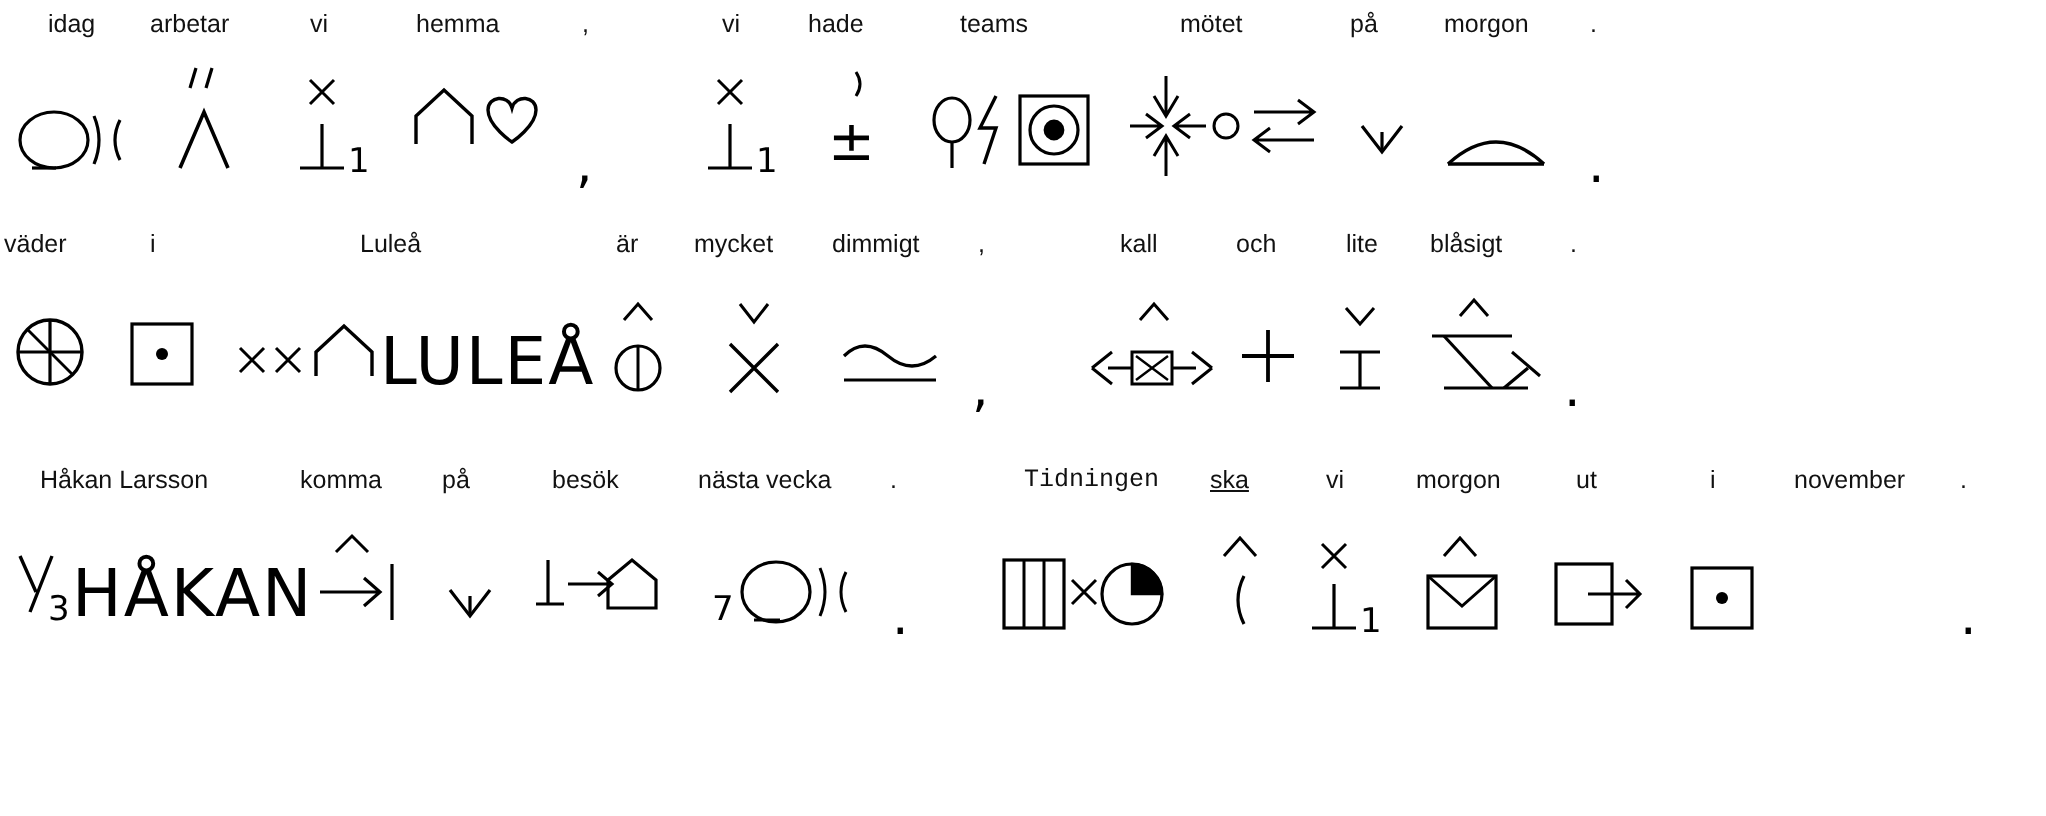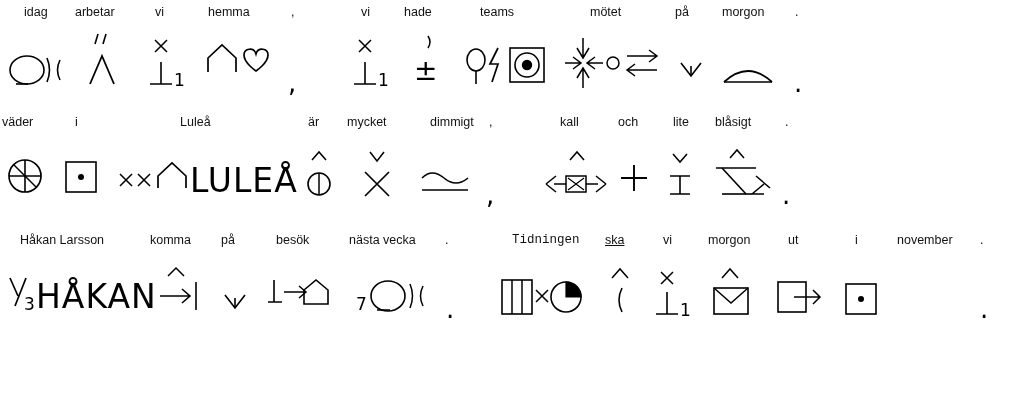--- a/index.html
+++ b/index.html
@@ -170,21 +170,21 @@
     </div>
   </div>
 
   <div class="line-block" style="height:118px;">
     <div class="gloss-row">
       <span class="gloss" style="left:2px;">väder</span>
       <span class="gloss" style="left:75px;">i</span>
       <span class="gloss" style="left:180px;">Luleå</span>
       <span class="gloss" style="left:308px;">är</span>
       <span class="gloss" style="left:347px;">mycket</span>
-      <span class="gloss" style="left:416px;margin-left:14px;">dimmigt</span>
+      <span class="gloss" style="left:416px;">dimmigt</span>
       <span class="gloss" style="left:489px;">,</span>
       <span class="gloss" style="left:560px;">kall</span>
       <span class="gloss" style="left:618px;">och</span>
       <span class="gloss" style="left:673px;">lite</span>
       <span class="gloss" style="left:715px;">blåsigt</span>
       <span class="gloss" style="left:785px;">.</span>
     </div>
 
     <div class="symbol-row" style="height:92px;">
 

